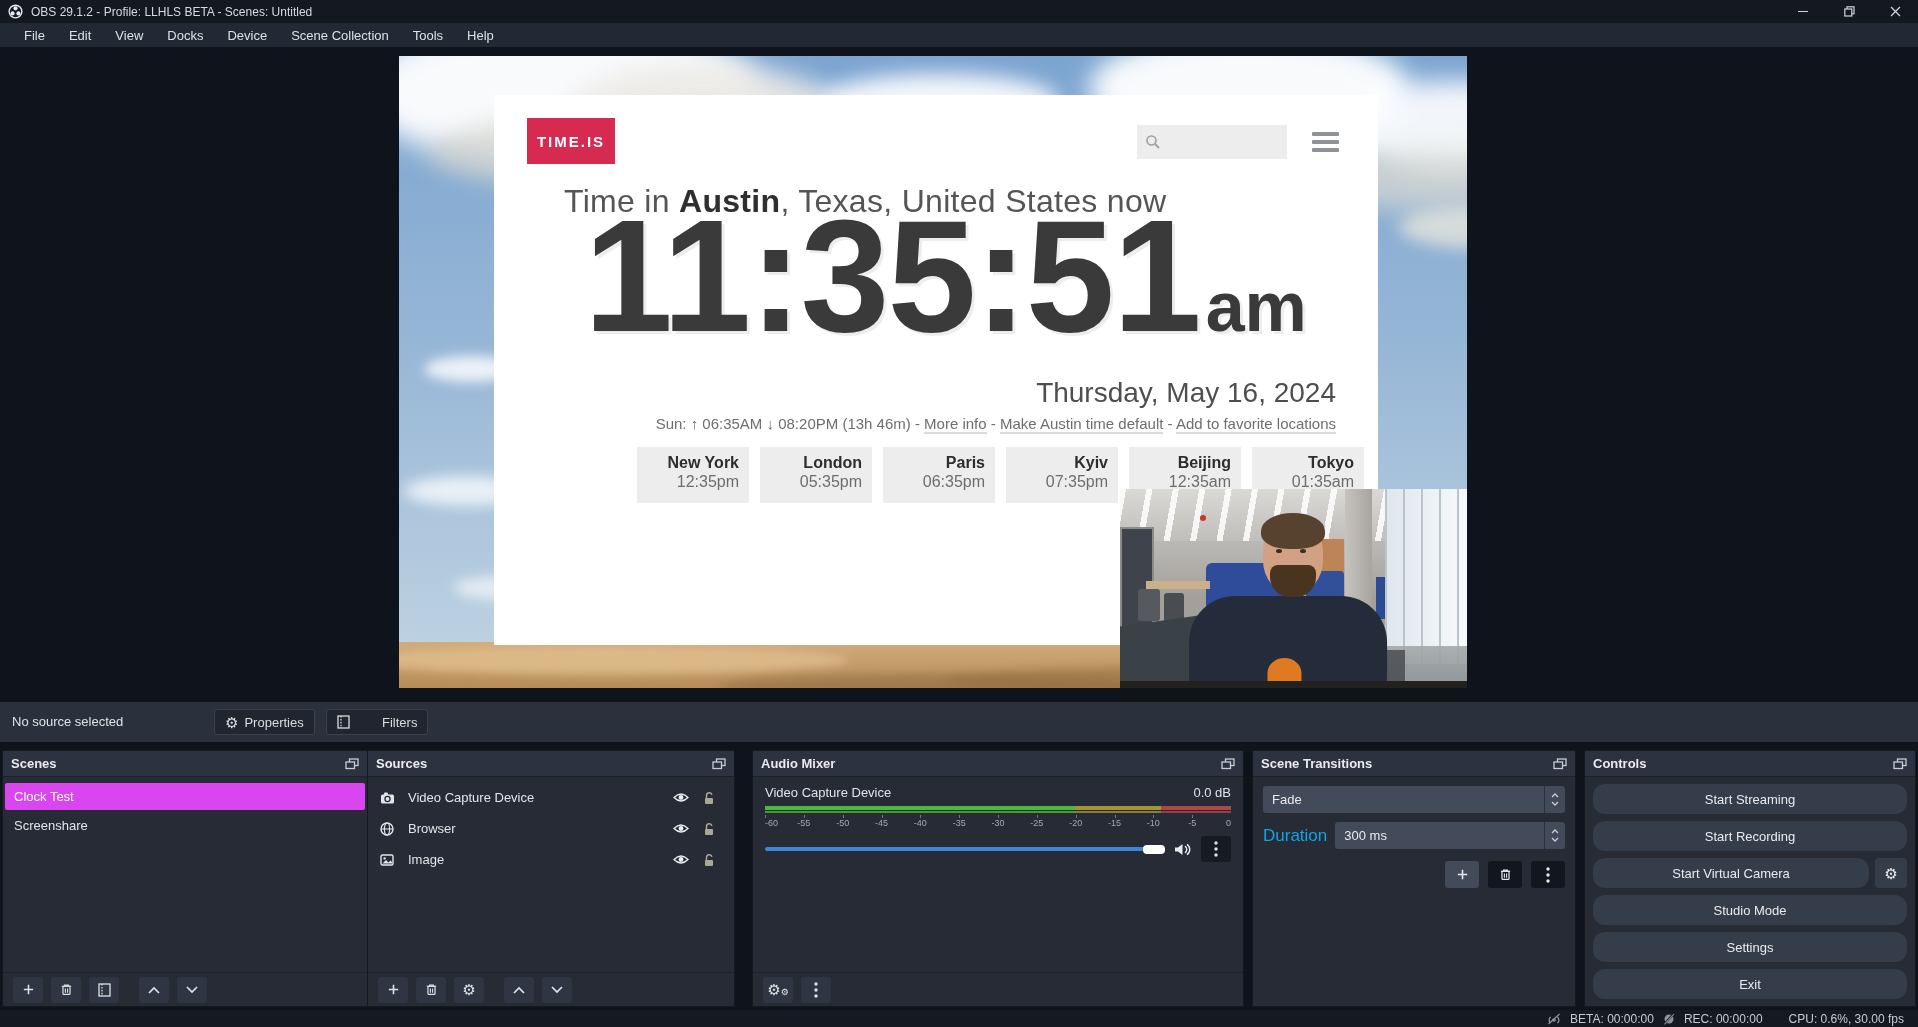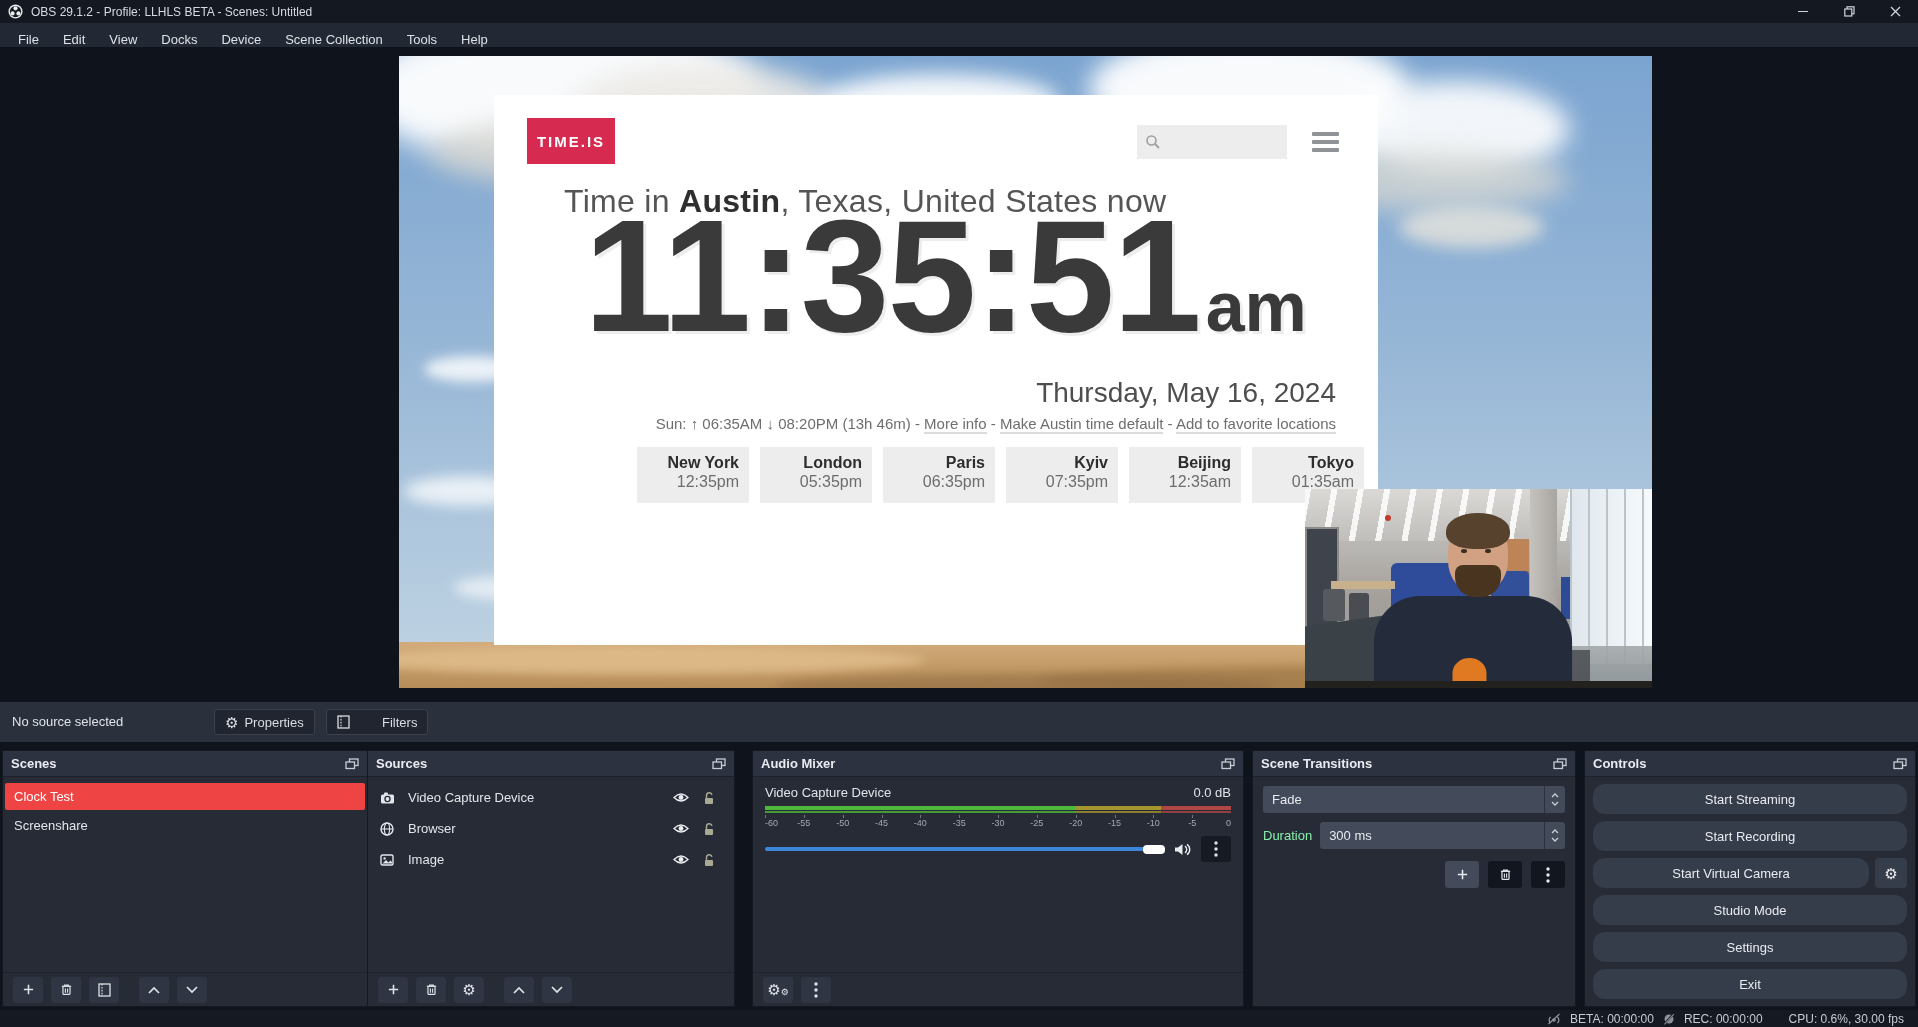--- a/index.html
+++ b/index.html
@@ -10,27 +10,27 @@
   
   .titlebar { position:absolute; left:0; top:0; width:100%; height:23px; background:#141821;
               display:flex; align-items:center; padding-left:8px; gap:8px; }
   .title-text { font-size:12px; color:#d7dae0; }
   .win-buttons { margin-left:auto; display:flex; height:100%; }
   .win-btn { width:46px; height:23px; display:flex; align-items:center; justify-content:center;
              color:#d0d4da; }
   .min-glyph { width:10px; height:1.5px; background:#d0d4da; }
 
   
-  .menubar { position:absolute; left:0; top:23px; width:100%; height:32px; background:#222834;
-             display:flex; align-items:center; padding-left:6px; }
+  .menubar { position:absolute; left:0; top:23px; width:100%; height:24px; background:#222834;
+             display:flex; align-items:center; padding-left:12px; }
   .menu-item { padding:3px 12px; font-size:13px; color:#dde0e6; }
 
   
   .workspace { position:absolute; left:0; top:47px; width:1918px; height:655px; background:#0f141c; }
-  .canvas { position:absolute; left:399px; top:9px; width:1253px; height:632px; overflow:hidden;
+  .canvas { position:absolute; left:399px; top:9px; width:1068px; height:632px; overflow:hidden;
             background:linear-gradient(180deg,#7ba4d0 0%,#96b6d6 45%,#c2d5e3 100%); }
   .cloud { position:absolute; border-radius:50%; }
   .c1 { left:-40px; top:-40px; width:400px; height:150px; background:#fff; filter:blur(14px); opacity:.95; }
   .c2 { left:170px; top:8px; width:270px; height:95px; background:#eceae6; filter:blur(12px); opacity:.9; }
   .c3 { left:30px; top:62px; width:320px; height:70px; background:#cfcfc9; filter:blur(12px); opacity:.7; }
   .c4 { left:690px; top:-25px; width:320px; height:115px; background:#fff; filter:blur(12px); opacity:.95; }
   .c5 { left:940px; top:25px; width:230px; height:95px; background:#fff; filter:blur(12px); opacity:.9; }
   .c6 { left:900px; top:95px; width:270px; height:60px; background:#d8d8d2; filter:blur(12px); opacity:.75; }
   .c7 { left:25px; top:300px; width:95px; height:26px; background:#fff; filter:blur(6px); opacity:.8; }
   .c8 { left:5px; top:420px; width:125px; height:30px; background:#fff; filter:blur(7px); opacity:.75; }
@@ -139,21 +139,21 @@
   .tb-gap { margin-left:12px; }
   .scenes-panel { left:2px; width:366px; }
   .sources-panel { left:367px; width:368px; }
   .mixer-panel { left:752px; width:492px; }
   .transitions-panel { left:1252px; width:324px; }
   .controls-panel { left:1584px; width:332px; }
 
   .scene-item { margin:2px 2px 0; height:27px; display:flex; align-items:center; padding-left:9px;
                 font-size:13px; color:#e2e5ea; border-radius:2px; }
   .scene-item:first-child { margin-top:6px; }
-  .scene-item.selected { background:#ef4444; color:#fff; }
+  .scene-item.selected { background:#d946ef; color:#fff; }
 
   .source-row { height:29px; display:flex; align-items:center; padding:0 12px; font-size:13px;
                 color:#e2e5ea; margin-top:2px; }
   .source-row:first-child { margin-top:6px; }
   .source-icon { width:20px; margin-right:8px; color:#e2e5ea; display:flex; }
   .source-spacer { flex:1; }
   .eye-btn { width:30px; display:flex; justify-content:center; color:#eceef2; }
   .lock-btn { width:26px; display:flex; justify-content:center; }
 
   
@@ -184,21 +184,21 @@
 
   
   .trans-body { padding:9px 10px 12px; }
   .trans-select { height:27px; background:#434a59; border-radius:3px; display:flex;
                   align-items:center; font-size:13px; color:#e8ebf0; }
   .trans-select-label { padding-left:9px; flex:1; }
   .spin-arrows { width:21px; height:100%; border-left:1px solid #2a303c; display:flex;
                  flex-direction:column; align-items:center; justify-content:center; gap:3px;
                  color:#c9cdd5; }
   .duration-row { display:flex; align-items:center; margin-top:9px; gap:8px; }
-  .duration-label { font-size:13px; color:#86efac; }
+  .duration-label { font-size:17px; color:#0ea5e9; }
   .duration-spin { flex:1; height:27px; background:#434a59; border-radius:3px; display:flex;
                    align-items:center; font-size:13px; color:#e8ebf0; }
   .duration-value { padding-left:9px; flex:1; }
   .trans-buttons { display:flex; justify-content:flex-end; gap:9px; margin-top:12px; }
   .trans-btn { width:34px; height:27px; border-radius:3px; display:flex; align-items:center;
                justify-content:center; color:#e6e9ee; }
   .trans-add { background:#434a59; }
   .trans-dark { background:#12161e; }
 
   

